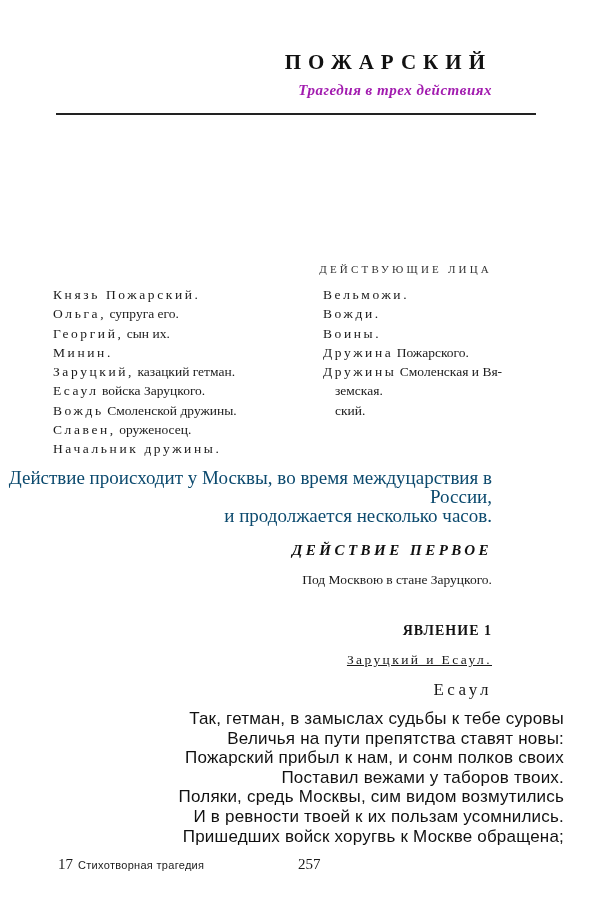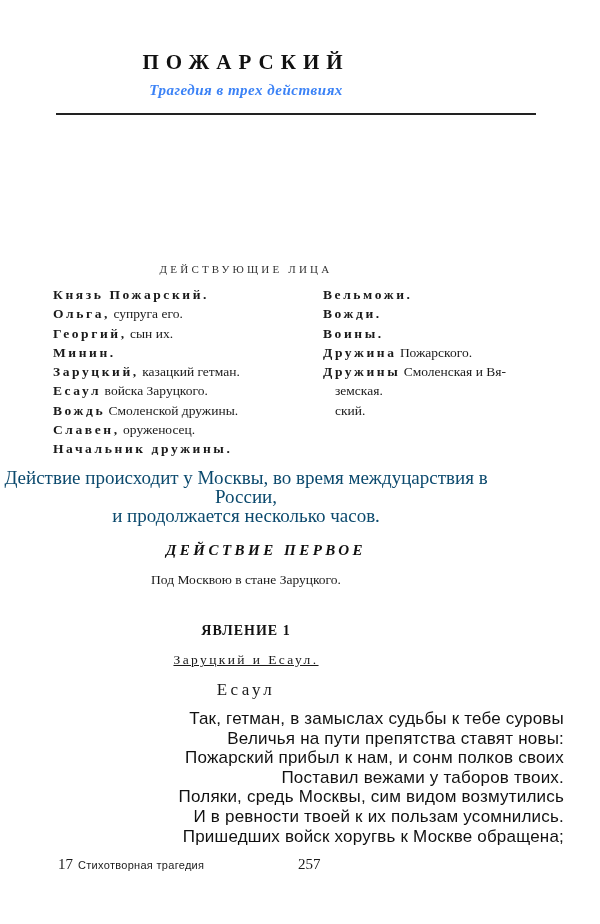--- a/index.html
+++ b/index.html
@@ -2,50 +2,50 @@
 <html><head>
 <meta charset="utf-8">
 <style>
   html, body { margin: 0; padding: 0; }
   body {
     width: 600px; height: 924px; background: #ffffff; color: #1a1a1a;
     font-family: "Liberation Serif", "DejaVu Serif", serif;
     position: relative; overflow: hidden;
   }
   .abs { position: absolute; }
-  .center { left: 0; width: 492px; text-align: center; }
+  .center { left: 0; width: 492px; text-align: right; }
 
   .title {
     top: 50px; font-size: 21px; font-weight: bold; letter-spacing: 7px;
     color: #111;
   }
   .subtitle {
     top: 82px; font-size: 15px; font-style: italic; font-weight: bold;
-    letter-spacing: 0.5px; color: #3b82f6;
+    letter-spacing: 0.5px; color: #a21caf;
   }
   .rule {
     top: 113px; left: 56px; width: 480px; height: 2px; background: #222;
   }
 
   .cast-heading {
     top: 263px; font-size: 11px; letter-spacing: 3.2px; color: #333;
   }
   .cast-col { top: 285px; font-size: 13.5px; line-height: 19.3px; color: #1a1a1a; }
   .cast-left { left: 53px; width: 260px; }
   .cast-right { left: 323px; width: 230px; }
   .cast-item { white-space: nowrap; }
-  .cast-item .sp { letter-spacing: 2.6px; font-weight: bold; }
+  .cast-item .sp { letter-spacing: 2.6px; }
   .hang { padding-left: 12px; }
 
   .setting {
     top: 468px; font-size: 19px; line-height: 19px; color: #0c4a6e;
   }
   .act-title {
     top: 542px; font-size: 15px; font-weight: bold; font-style: italic;
-    letter-spacing: 3.5px; color: #111; margin-left: 20px;
+    letter-spacing: 3.5px; color: #111;
   }
   .act-place {
     top: 572px; font-size: 13.5px; color: #1a1a1a;
   }
   .scene-title {
     top: 623px; font-size: 14px; font-weight: bold; letter-spacing: 1px; color: #111;
   }
   .scene-chars {
     top: 652px; font-size: 13.5px; letter-spacing: 2.4px; color: #1a1a1a; text-decoration: underline;
   }

